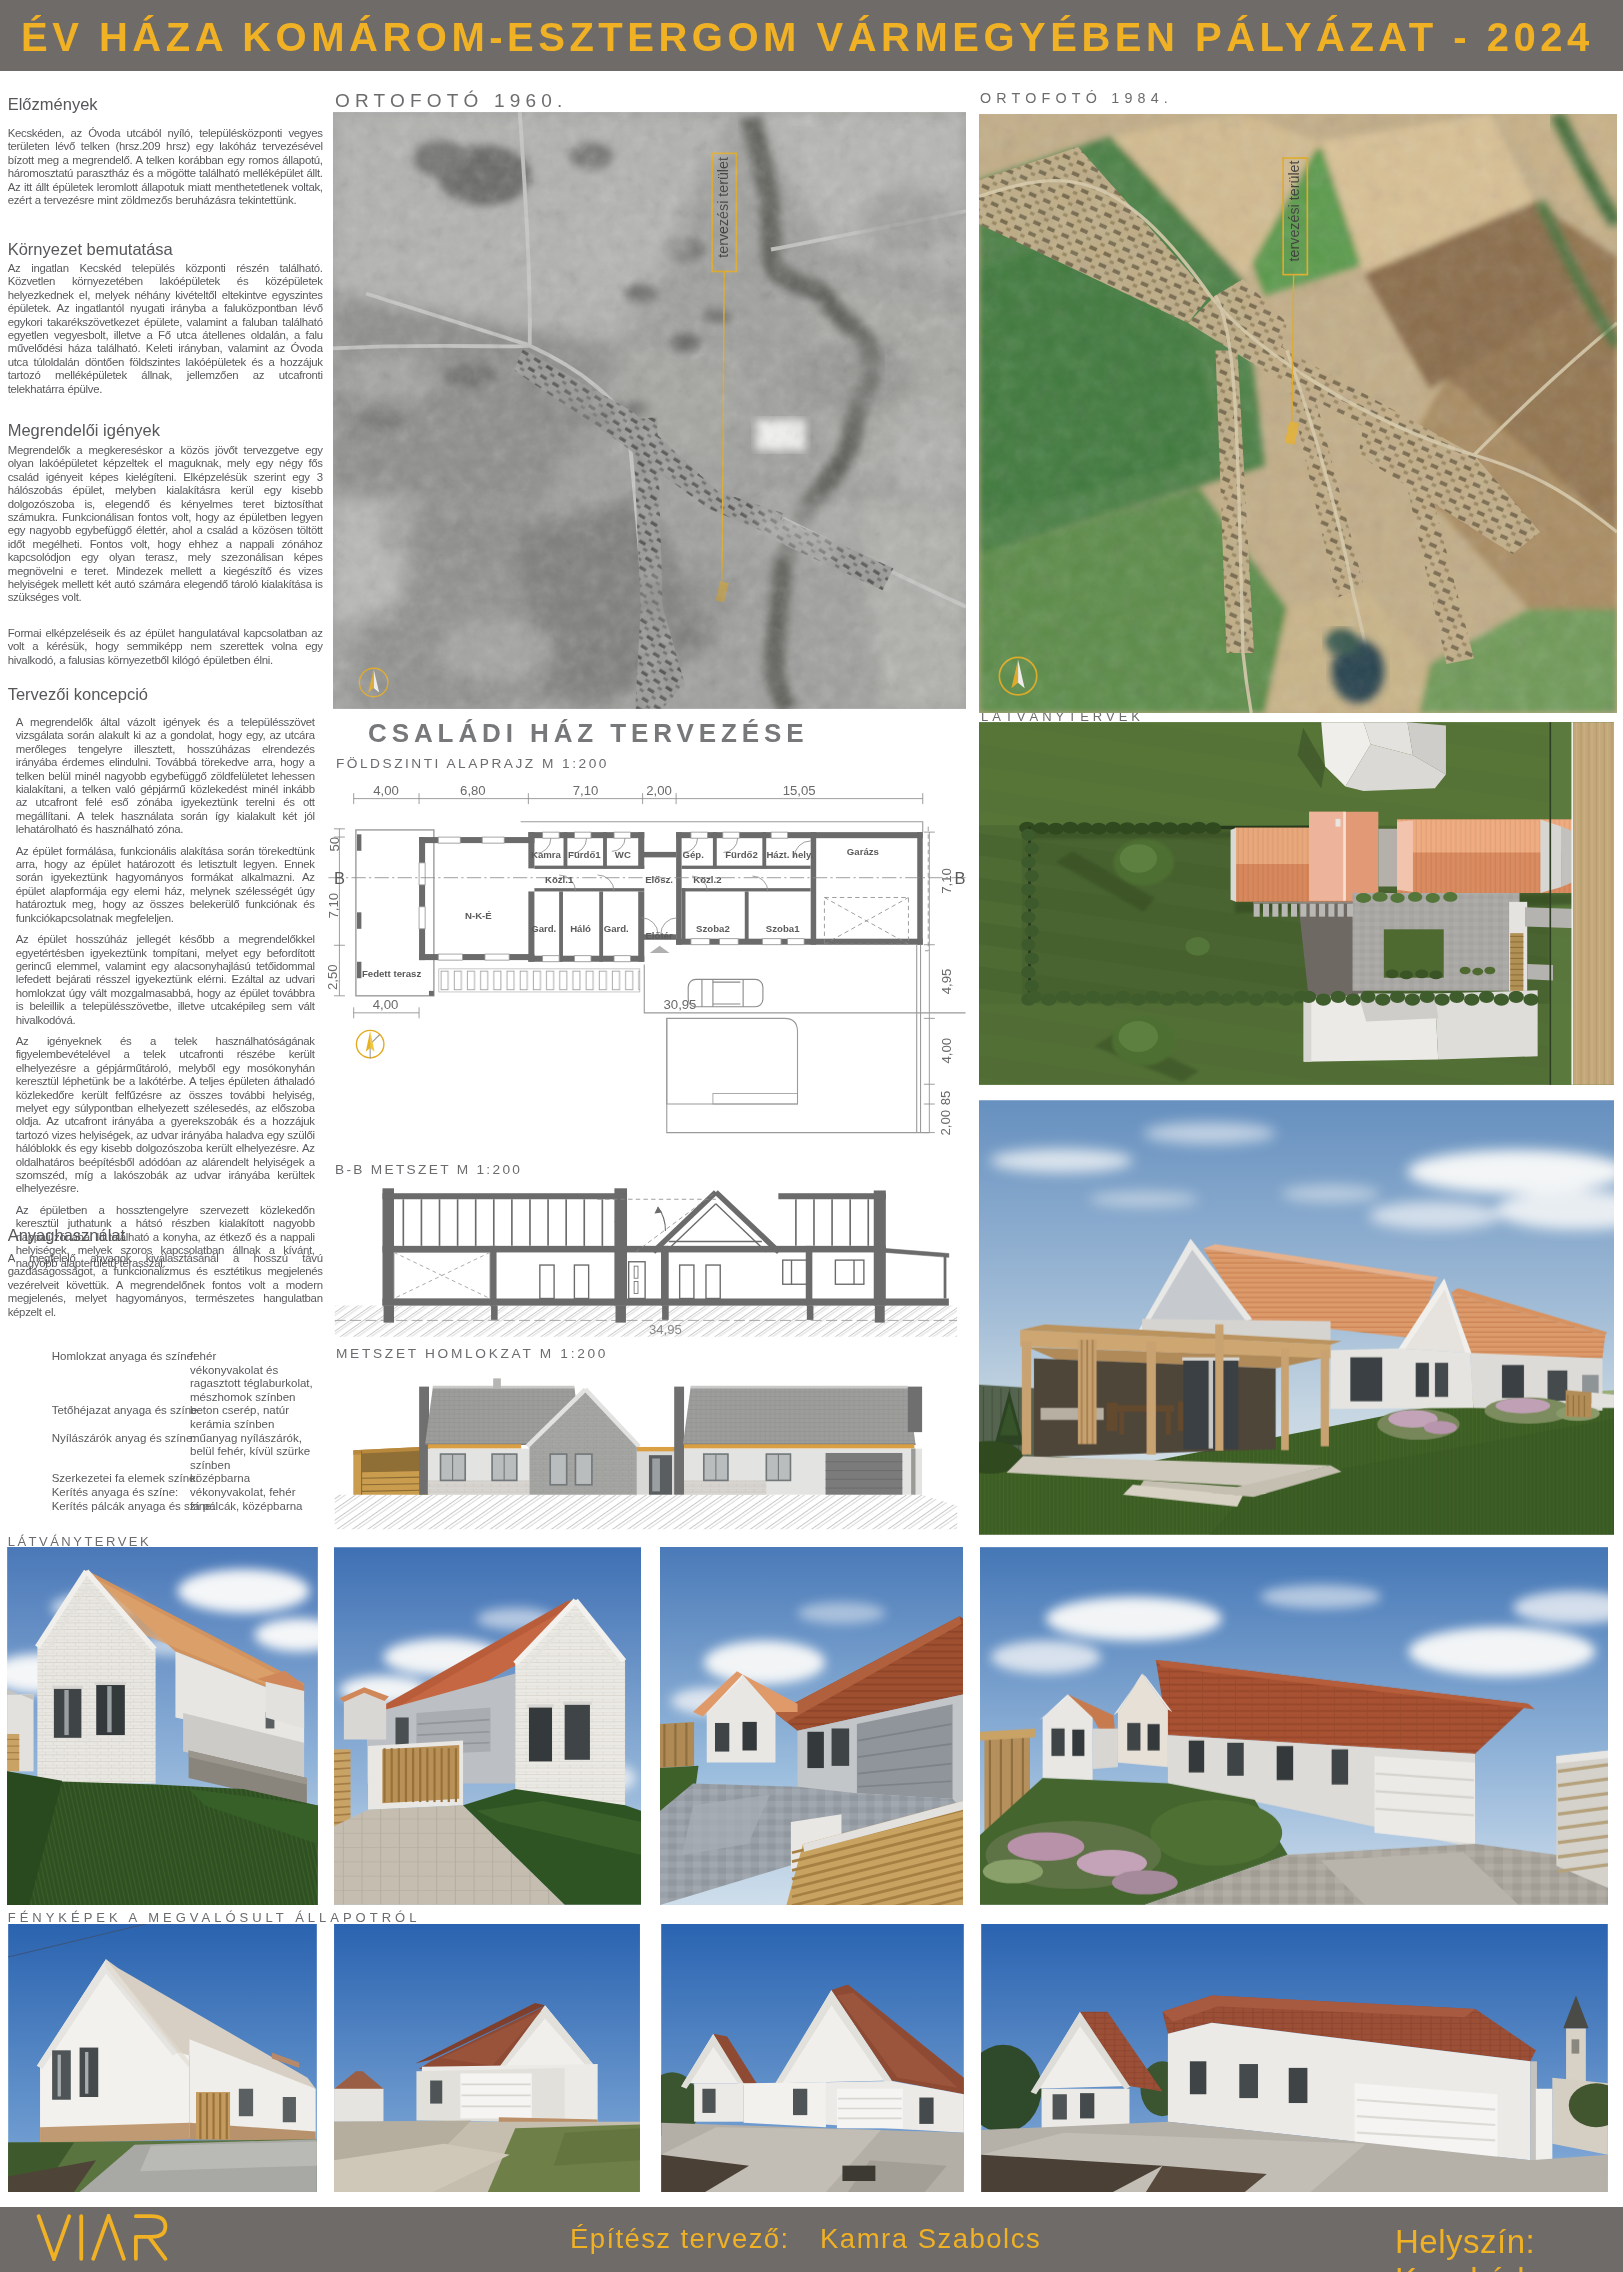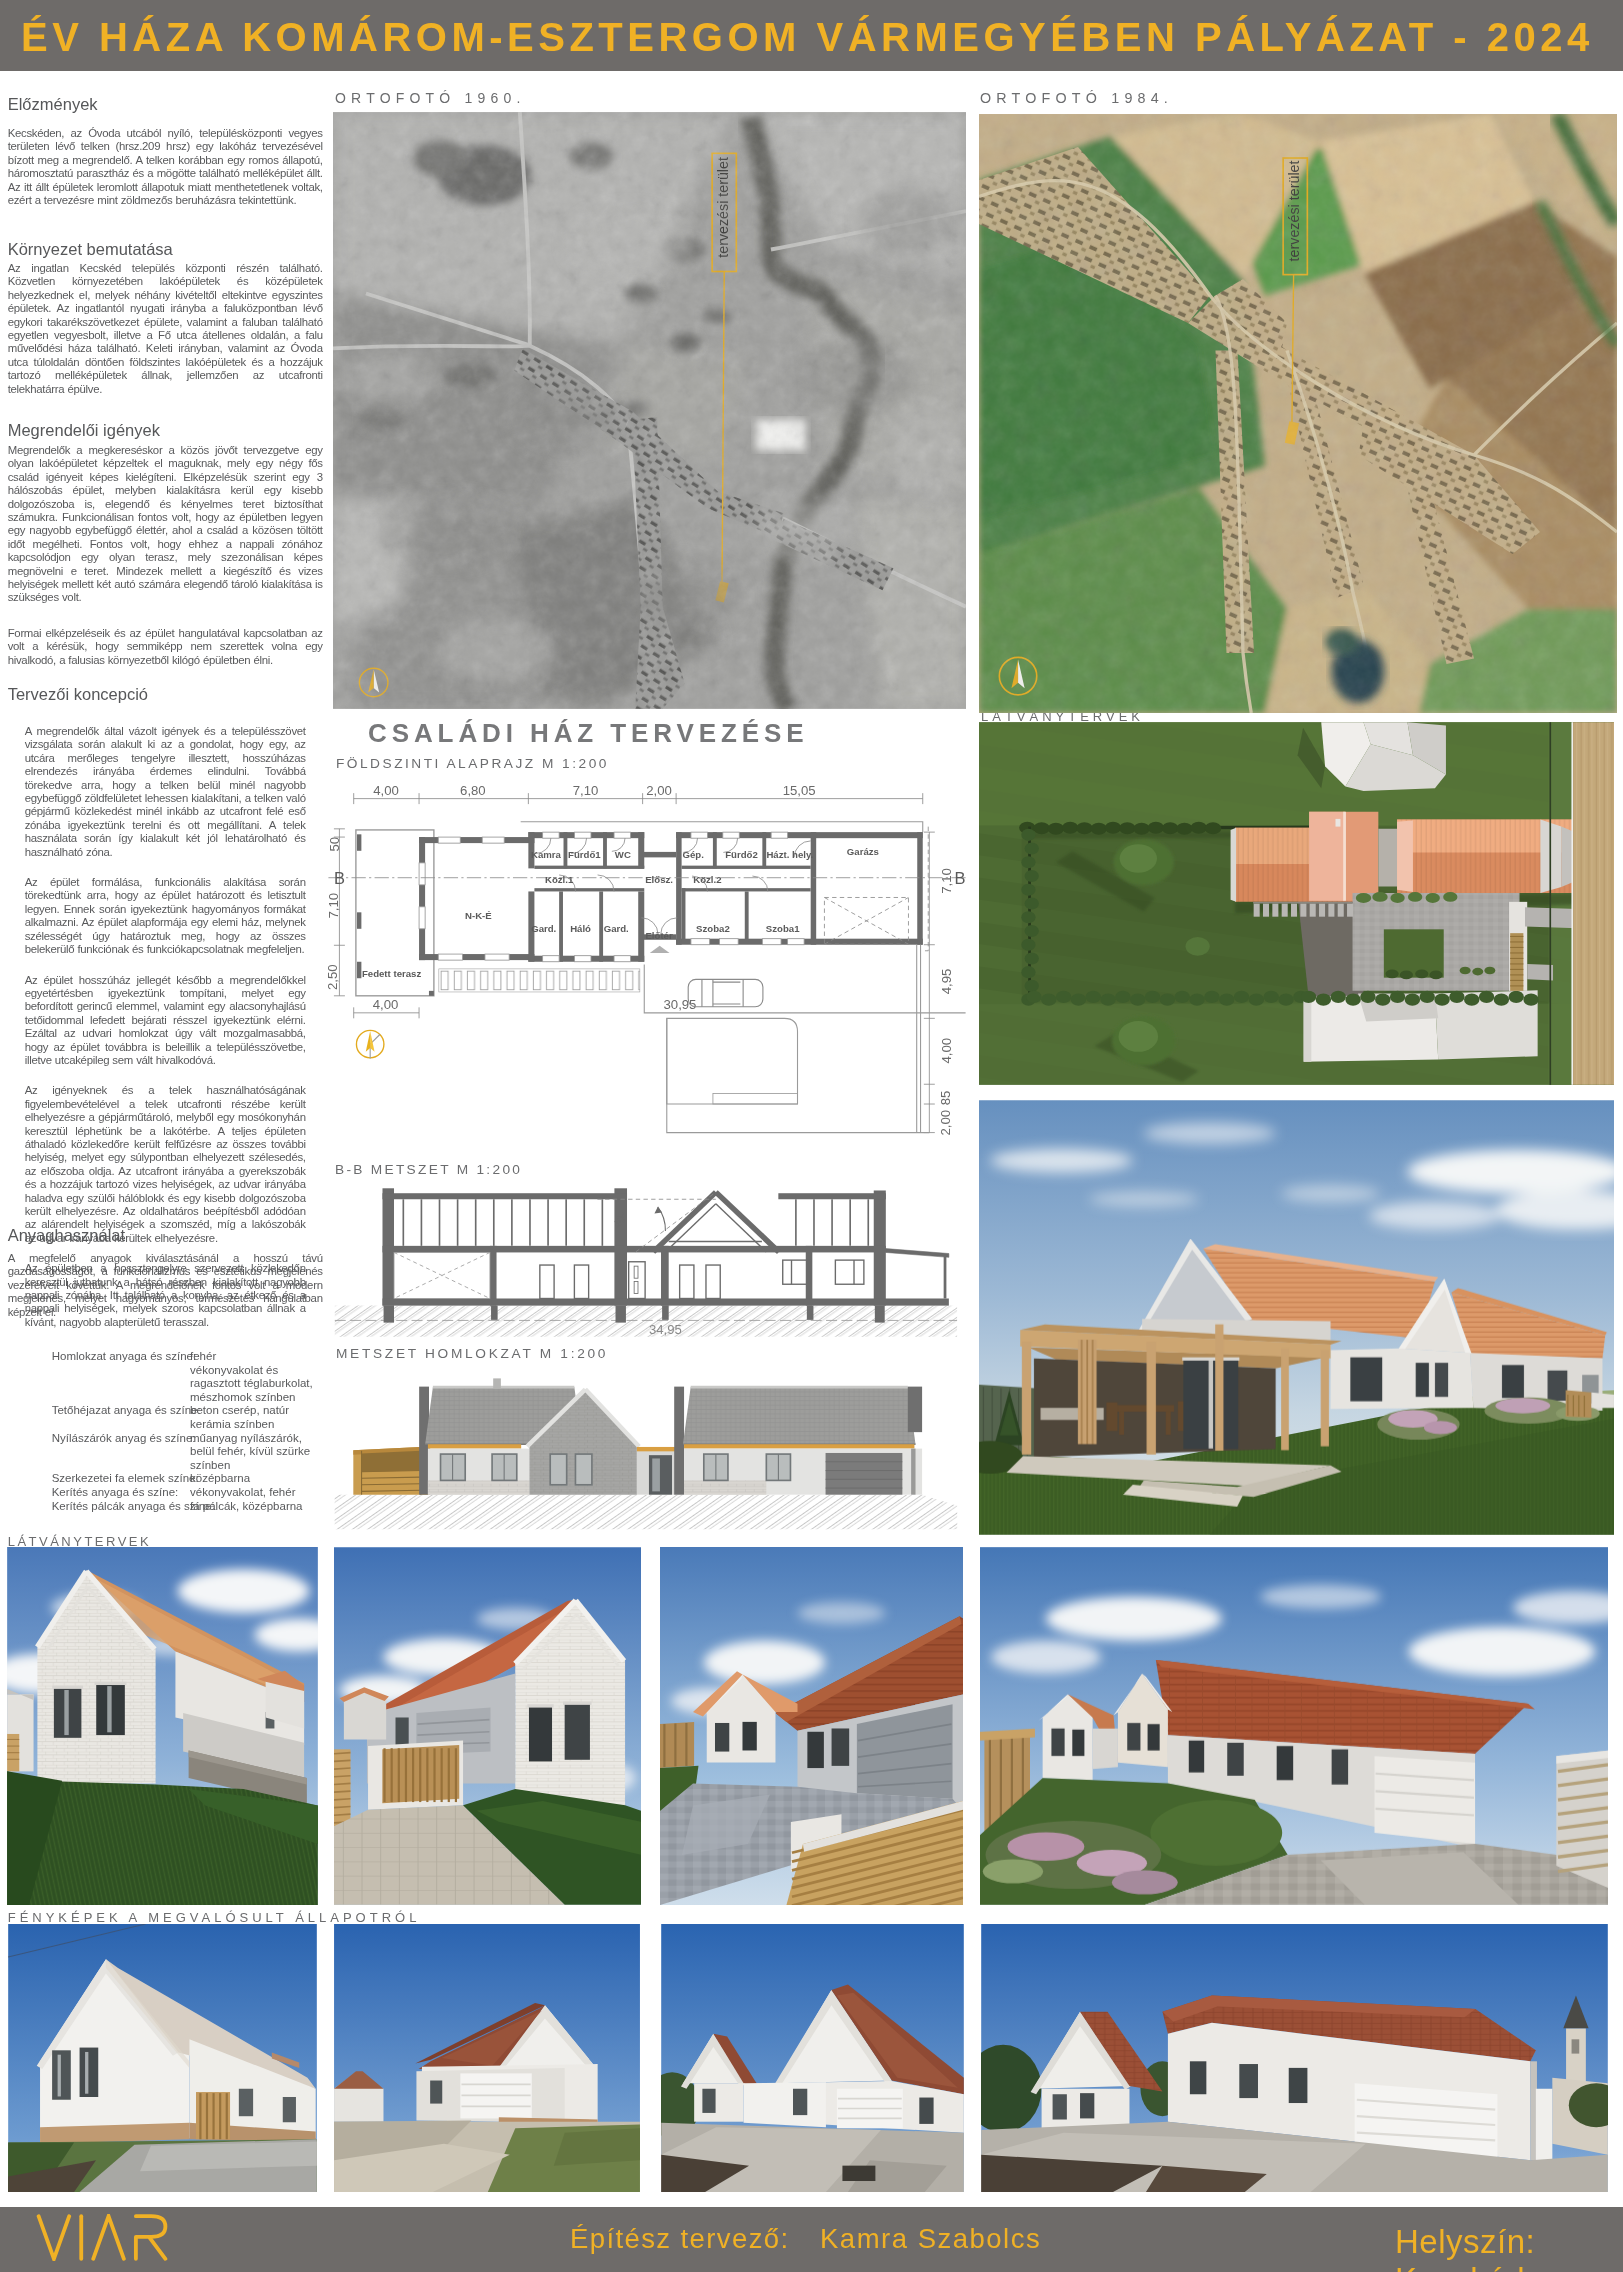--- a/index.html
+++ b/index.html
@@ -1,19 +1,19 @@
 <!DOCTYPE html>
 <html style="font-size:8.8px"><head><meta charset="utf-8">
 <style>
 html,body{margin:0;padding:0;}
 body{width:1623px;height:2273px;position:relative;background:#ffffff;font-family:"Liberation Sans",sans-serif;overflow:hidden;}
 .abs{position:absolute;}
 .h1{font-size:16.5px;line-height:18.7px;color:#565759;}
 .body{font-size:11.4px;line-height:13.4px;color:#58595b;text-align:justify;width:315px;letter-spacing:-0.3px;word-spacing:0.3px;}
-.body p{margin:17px;}
+.body p{margin:8px;}
 .lbl{font-size:13.7px;color:#6b6c6e;white-space:nowrap;}
 .mat{font-size:11.5px;line-height:13.6px;color:#58595b;white-space:pre;}
 </style></head>
 <body>
 
 <div class="abs" style="left:0;top:0;width:1623px;height:71px;background:#6e6b69;"></div>
 
 <div class="abs" style="left:21px;top:2.2px;height:71px;line-height:71px;font-size:40px;font-weight:bold;color:#f0b125;letter-spacing:4.5px;white-space:nowrap;">ÉV HÁZA KOMÁROM-ESZTERGOM VÁRMEGYÉBEN PÁLYÁZAT - 2024</div>
 
 <div class="abs h1" style="left:7.7px;top:95px;">Előzmények</div>
@@ -63,21 +63,21 @@
 mészhomok színben
 beton cserép, natúr
 kerámia színben
 műanyag nyílászárók,
 belül fehér, kívül szürke
 színben
 középbarna
 vékonyvakolat, fehér
 fa pálcák, középbarna</div>
 
-<div class="abs lbl" style="left:335px;top:90px;font-size:14px;letter-spacing:5.2px;">ORTOFOTÓ 1960.</div>
+<div class="abs lbl" style="left:335px;top:90px;font-size:19px;letter-spacing:5.2px;">ORTOFOTÓ 1960.</div>
 
 <div class="abs lbl" style="left:980px;top:90px;font-size:14.3px;letter-spacing:5.2px;">ORTOFOTÓ 1984.</div>
 
 <div class="abs lbl" style="left:981px;top:709px;font-size:13px;letter-spacing:4px;">LÁTVÁNYTERVEK</div>
 
 <div class="abs lbl" style="left:7.7px;top:1534px;font-size:13px;letter-spacing:2.5px;">LÁTVÁNYTERVEK</div>
 
 <div class="abs lbl" style="left:7.7px;top:1910px;font-size:13px;letter-spacing:4px;">FÉNYKÉPEK A MEGVALÓSULT ÁLLAPOTRÓL</div>
 
 <div class="abs" style="left:336px;top:718px;font-size:26px;font-weight:bold;color:#77787a;letter-spacing:4.9px;white-space:nowrap;margin-left:32px;">CSALÁDI HÁZ TERVEZÉSE</div>

